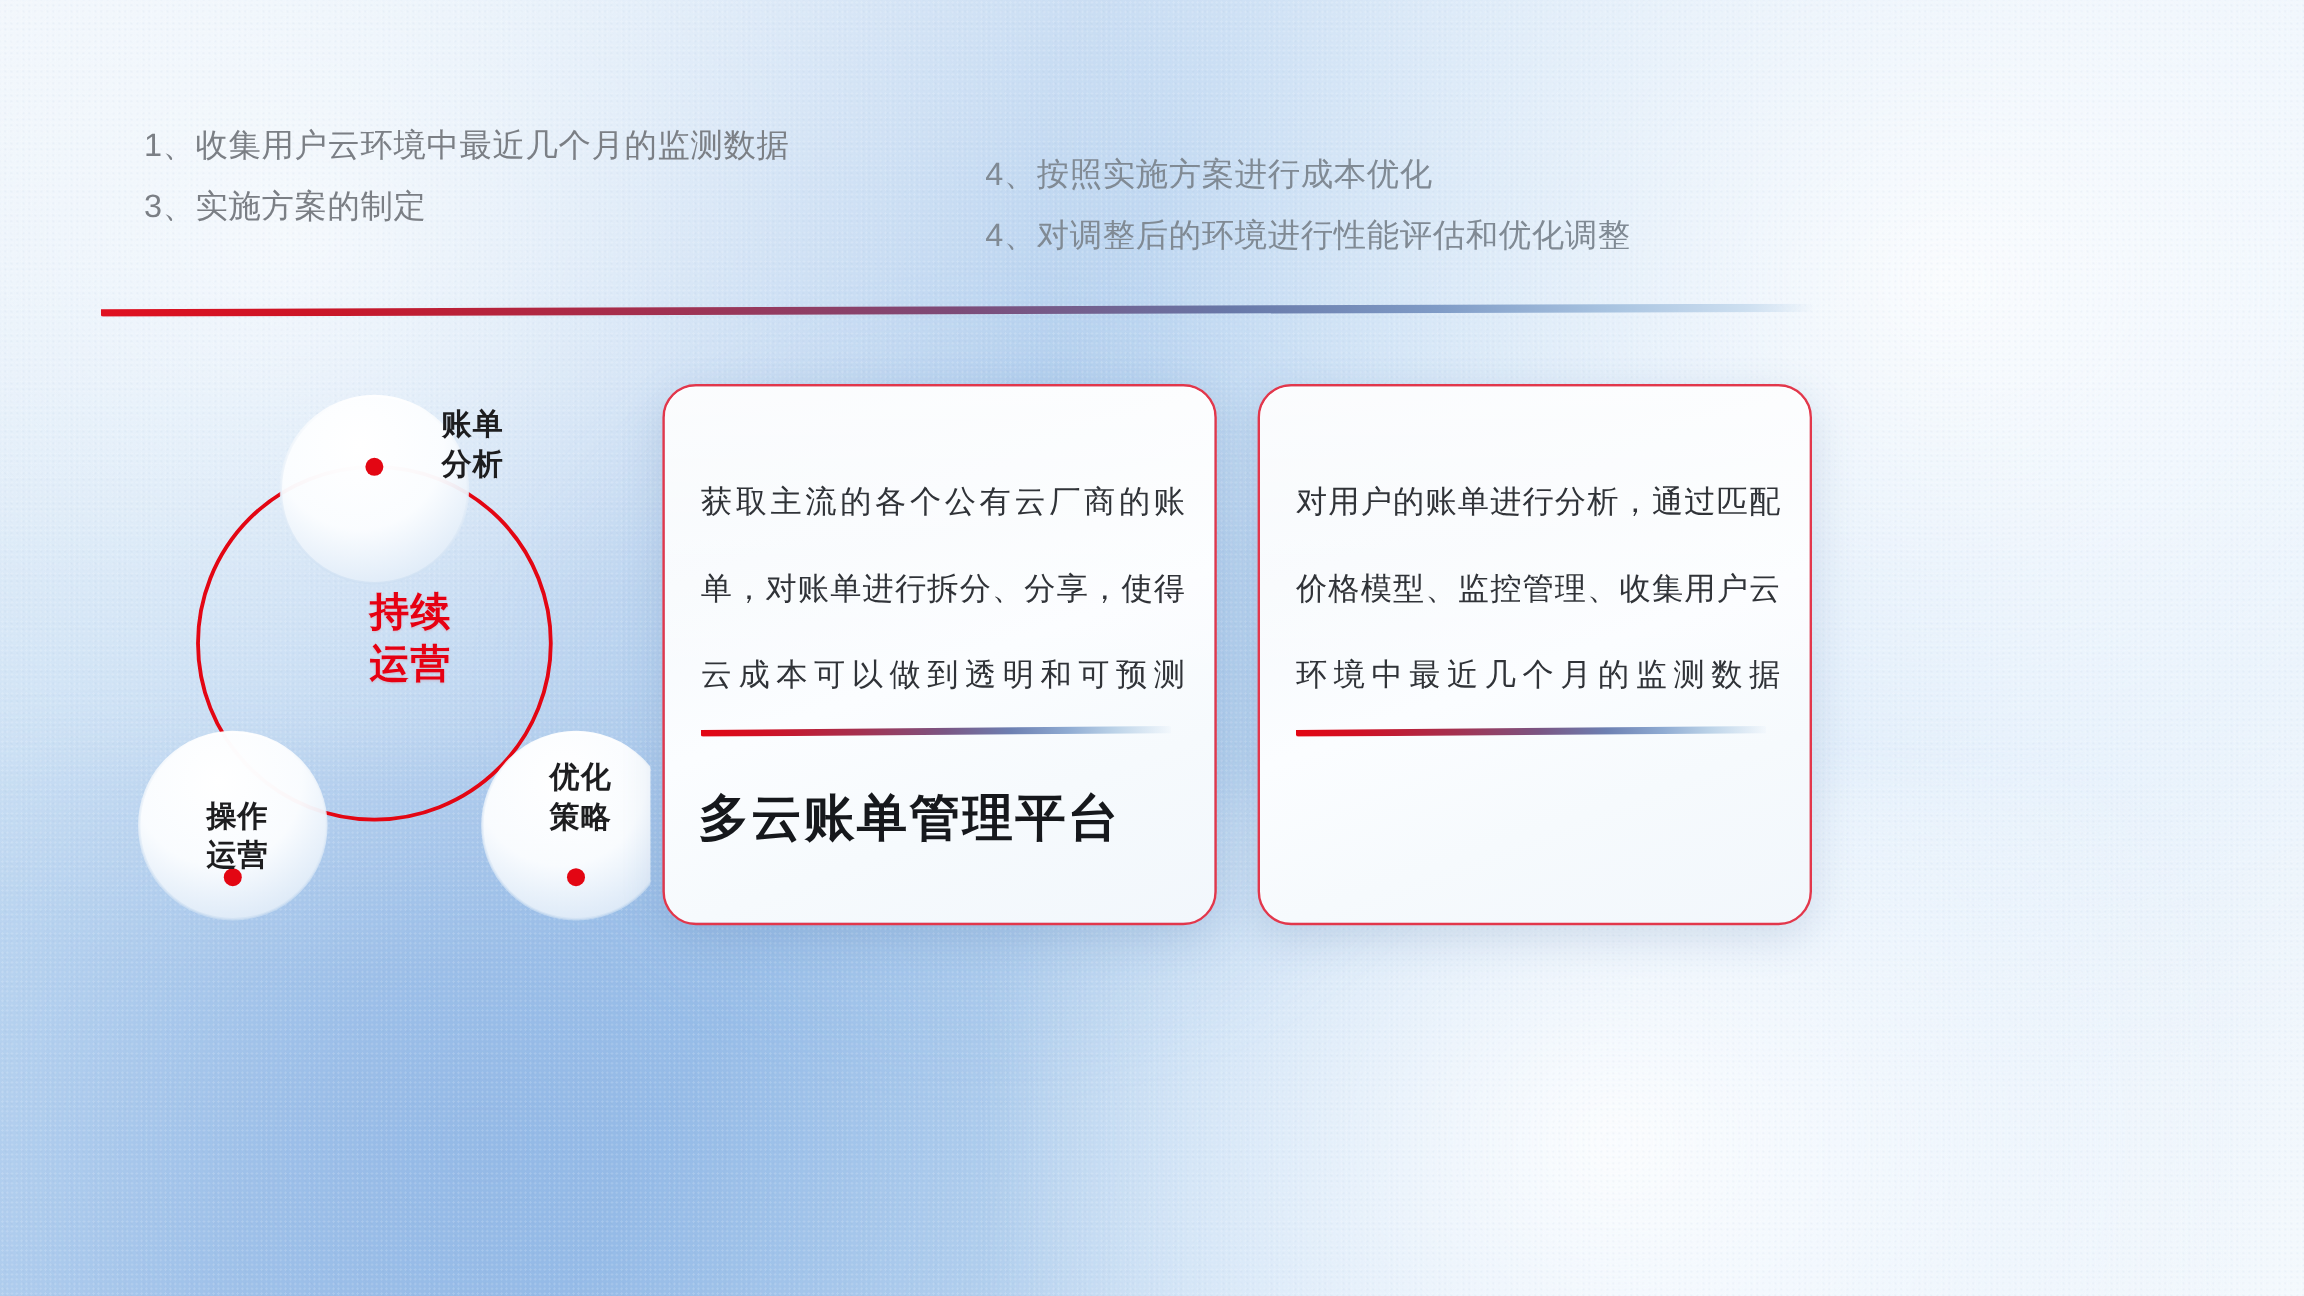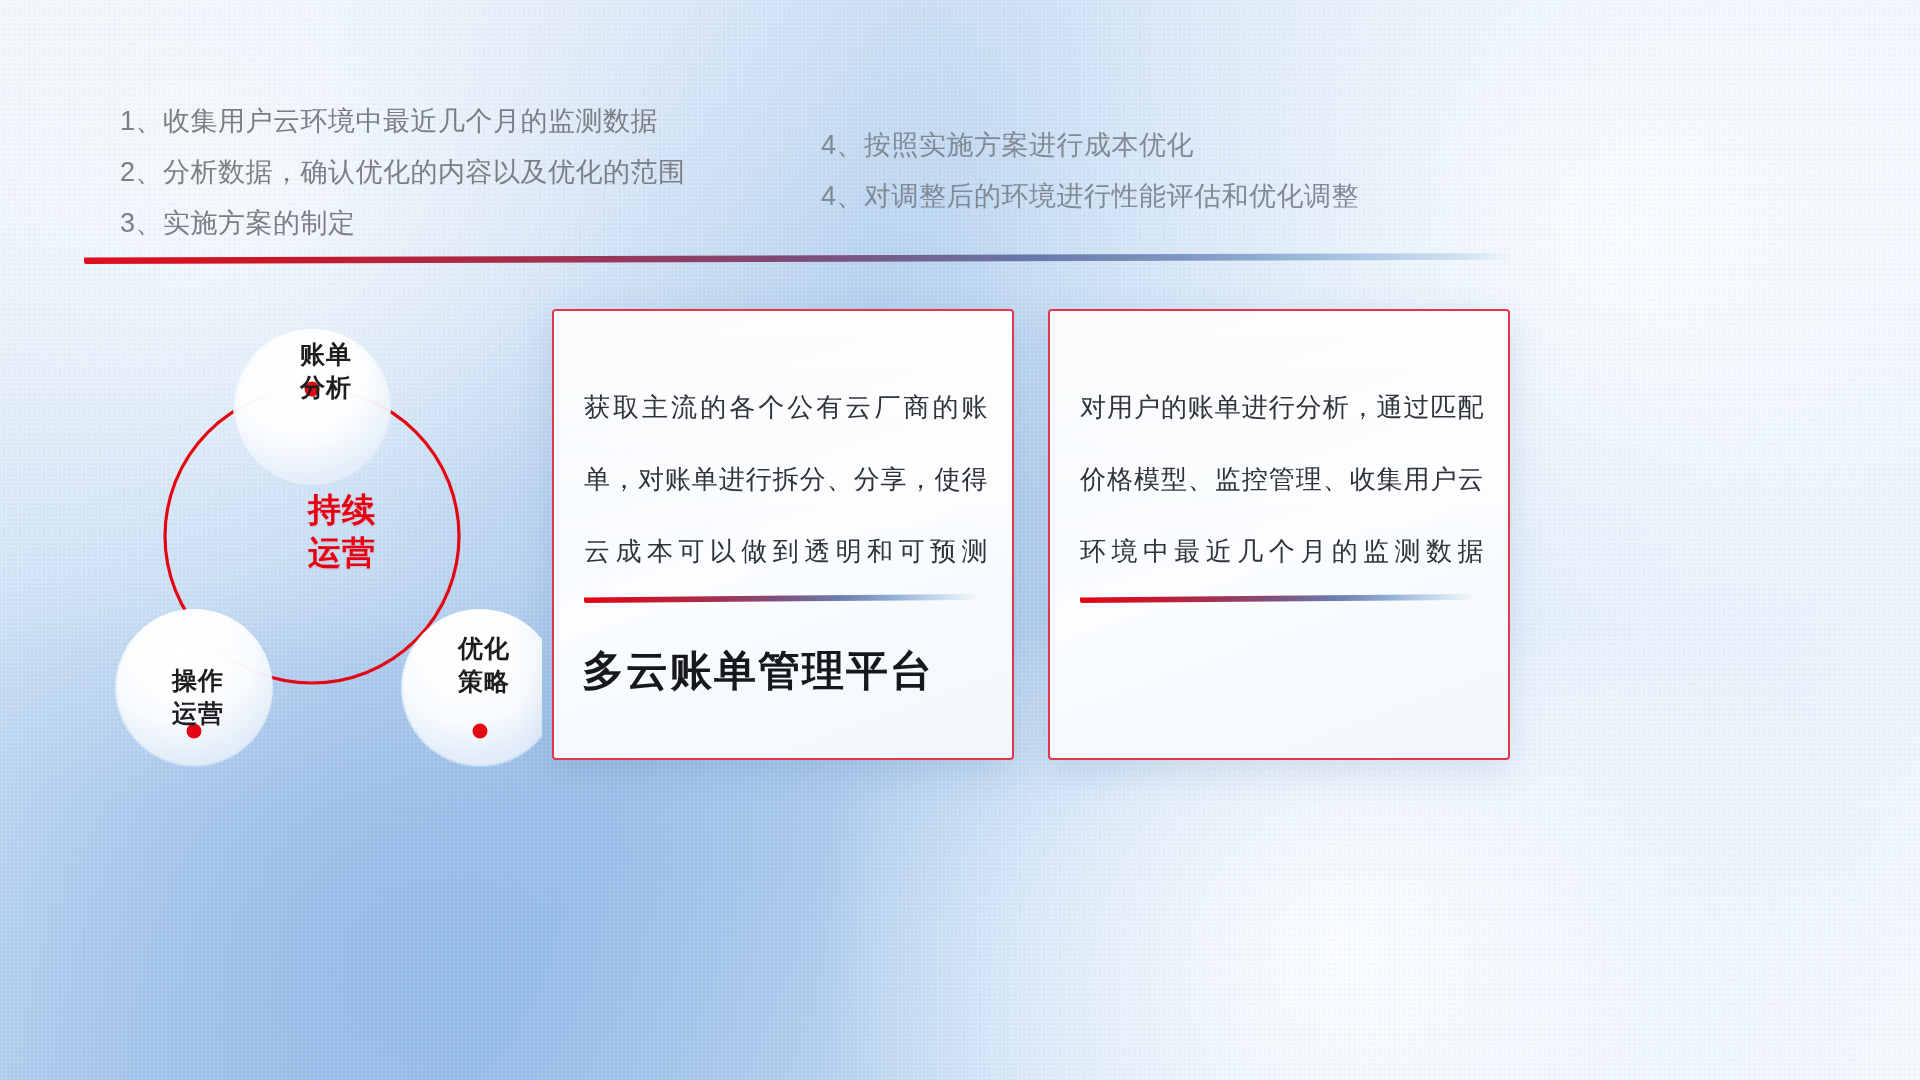--- a/index.html
+++ b/index.html
@@ -91,35 +91,35 @@
   .venn-label{
     position:absolute;
     text-align:center;
     color:#1d1d1f;
     font-weight:bold;
     font-size:25px;
     line-height:33px;
     letter-spacing:1px;
     white-space:nowrap;
   }
-  #label-top{left:174px;top:50px;width:160px;}
+  #label-top{left:188px;top:50px;width:160px;text-align:right;}
   #label-bl{left:46px;top:352px;width:160px;margin-top:24px;}
   #label-br{left:332px;top:344px;width:160px;}
   #label-center{
     left:180px;top:200px;width:180px;
     color:#e60012;font-size:33px;line-height:43px;font-weight:bold;
     text-shadow:0 1px 2px rgba(230,0,18,.18);
   }
 
   
   .card{
     position:absolute;z-index:6;
-    top:309px;width:458px;height:447px;
+    top:320px;width:458px;height:447px;
     border:2px solid #e2374b;
-    border-radius:4px;
+    border-radius:28px;
     background:linear-gradient(160deg,#f3f7fb 0%,#f7fafd 28%,#fbfdff 52%,#f6fafd 74%,#f2f7fc 100%);
     box-shadow:0 10px 34px rgba(90,125,170,.20), inset 0 1px 0 rgba(255,255,255,.9);
     overflow:hidden;
   }
   #card-1{left:552px;}
   #card-2{left:1048px;}
   .card-sheen{
     position:absolute;left:0;top:0;width:100%;height:58%;
     background:linear-gradient(180deg,rgba(255,255,255,.65) 0%,rgba(255,255,255,0) 100%);
     pointer-events:none;
@@ -158,21 +158,20 @@
   <div class="bg-glow-b"></div>
   <div class="bg-glow-c"></div>
   <div class="bg-glow-d"></div>
   <div class="bg-glow-e"></div>
   <div class="bg-sheen"></div>
   <div class="bg-noise"></div>
 </div>
 
 <div class="lists" id="list-left">
   <div class="list-item">1、收集用户云环境中最近几个月的监测数据</div>
-  <div class="list-item">2、分析数据，确认优化的内容以及优化的范围</div>
   <div class="list-item">3、实施方案的制定</div>
 </div>
 
 <div class="lists" id="list-right">
   <div class="list-item">4、按照实施方案进行成本优化</div>
   <div class="list-item">4、对调整后的环境进行性能评估和优化调整</div>
 </div>
 
 <div id="top-divider"></div>
 

